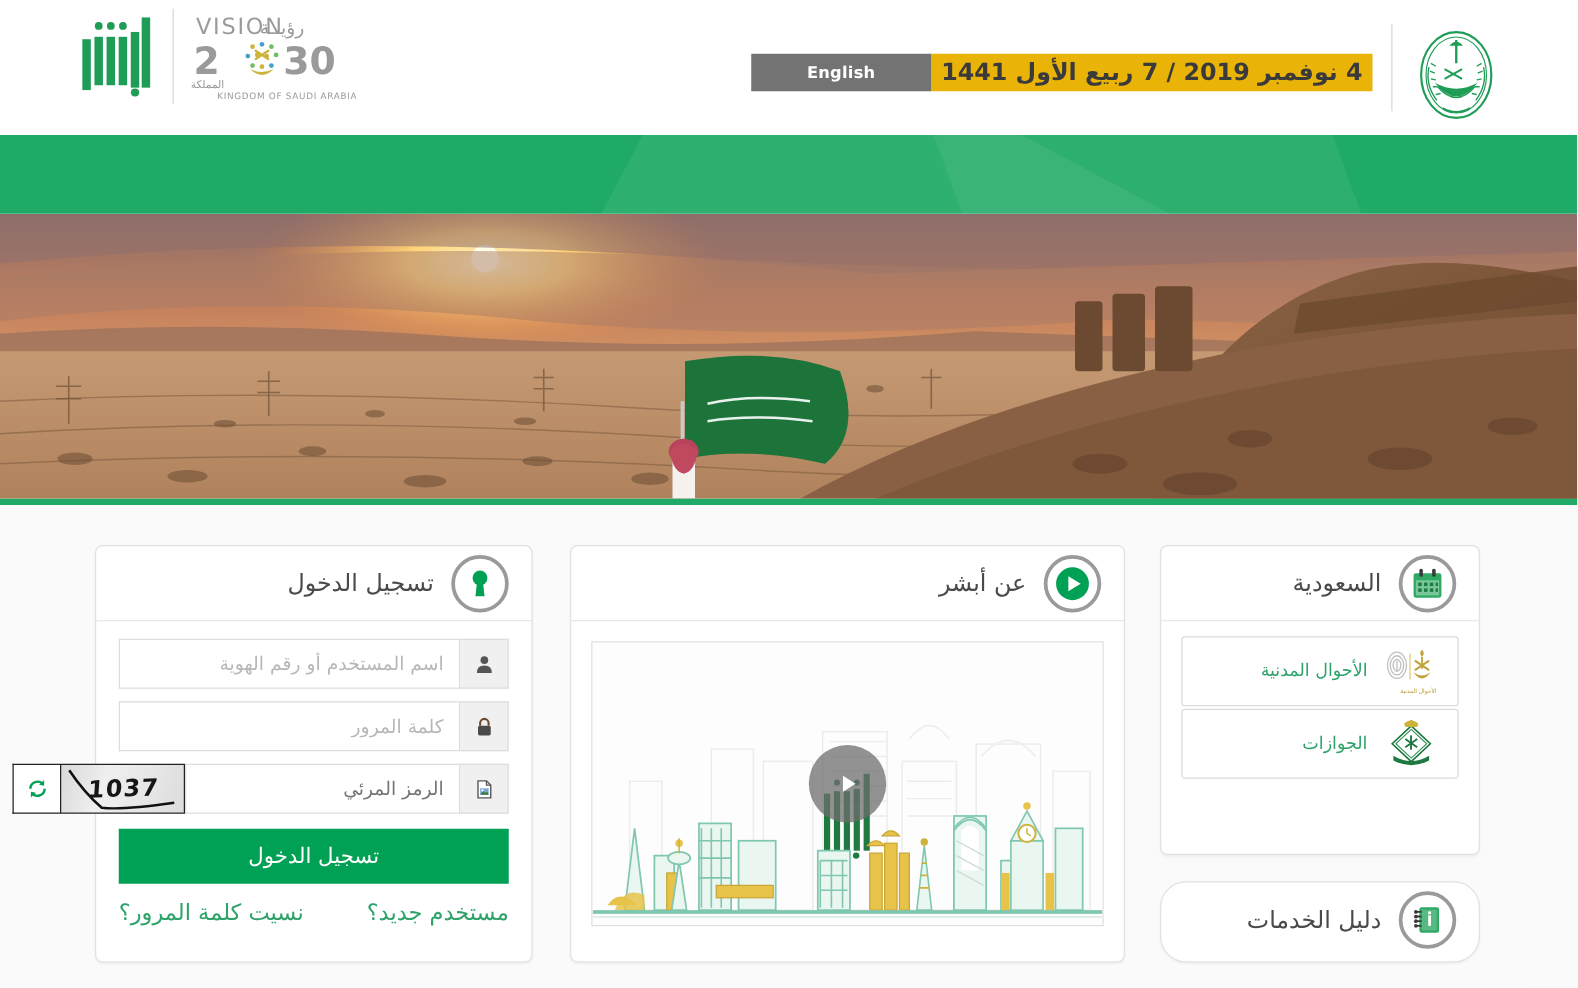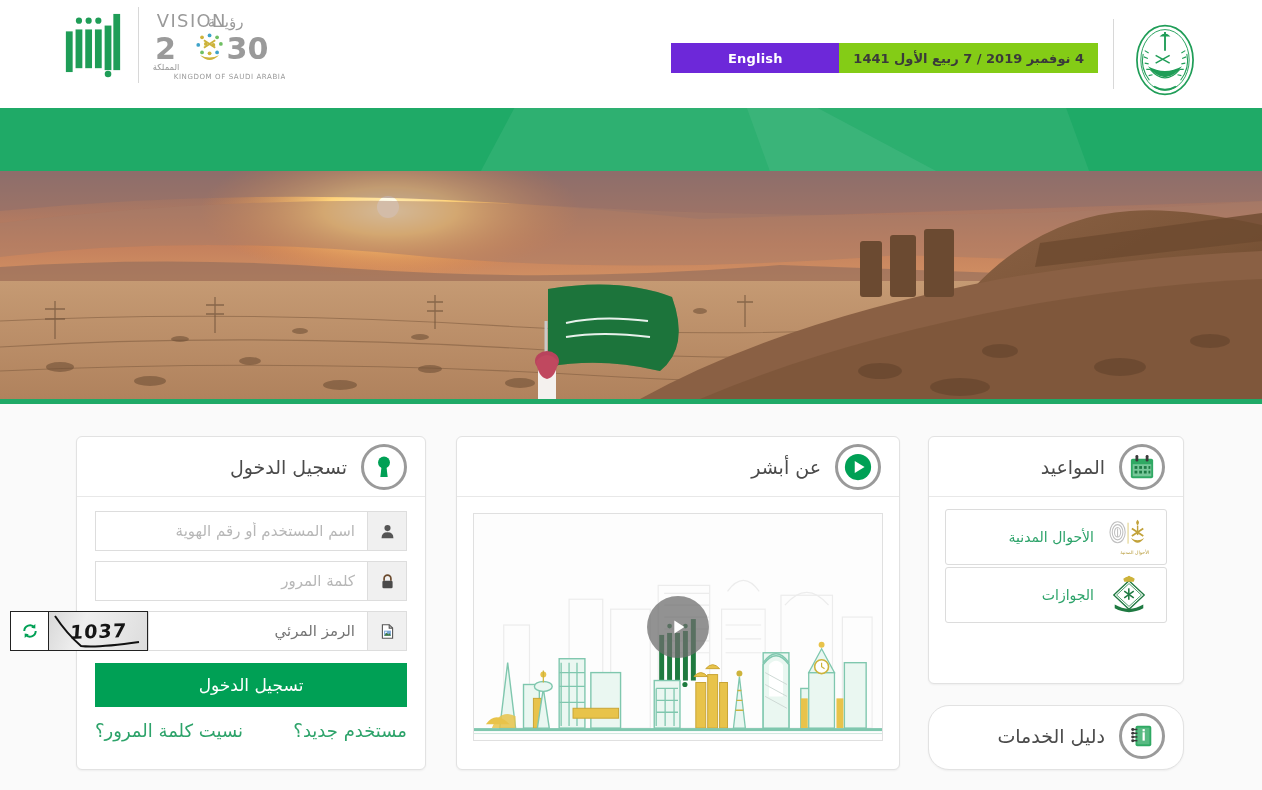--- a/index.html
+++ b/index.html
@@ -22,30 +22,30 @@
   }
   .header-divider {
     position: absolute; right: 148px; top: 19px;
     width: 1px; height: 70px; background: #d8d8d8;
   }
   .date-lang {
     position: absolute; right: 164px; top: 43px;
     display: flex; height: 30px; direction: rtl;
   }
   .date-chip {
-    background: #84cc16; color: #3a3a3a;
-    font-size: 13px; font-weight: bold;
-    display: flex; align-items: center; padding: 0 14px;
+    background: #eab308; color: #3a3a3a;
+    font-size: 19px; font-weight: bold;
+    display: flex; align-items: center; padding: 0 8px;
     white-space: nowrap;
   }
   .lang-btn {
-    background: #6d28d9; color: #ffffff;
+    background: #737373; color: #ffffff;
     font-size: 13px; font-weight: bold;
     display: flex; align-items: center; justify-content: center;
-    width: 168px; cursor: pointer; letter-spacing: .2px;
+    width: 144px; cursor: pointer; letter-spacing: .2px;
   }
   .brand-right {
     position: absolute; left: 62px; top: 6px;
     display: flex; align-items: center; gap: 14px; direction: ltr;
   }
   .vision-logo { width: 132px; }
   .vision-divider { width: 1px; height: 76px; background: #d8d8d8; }
   .absher-logo { width: 62px; }
 
   
@@ -364,21 +364,21 @@
                 <rect x="11" y="13" width="3" height="3"></rect>
               <rect x="16" y="13" width="3" height="3"></rect>
                 <rect x="21" y="13" width="2" height="3"></rect>
               <rect x="6" y="18" width="3" height="3"></rect>
                 <rect x="11" y="18" width="3" height="3"></rect>
               <rect x="16" y="18" width="3" height="3"></rect>
                 <rect x="21" y="18" width="2" height="3"></rect>
             </g>
           </svg>
         </div>
-        <div class="card-title">المواعيد</div>
+        <div class="card-title">السعودية</div>
       </div>
       <div class="sub-list">
 
         <div class="sub-item">
           <div class="sub-logo">
             <svg viewBox="0 0 48 42" width="46" height="40" aria-hidden="true">
               <g opacity=".65" stroke="#9d9d9d" stroke-width="1.1" fill="none">
                 <ellipse cx="12" cy="16" rx="8" ry="11"></ellipse>
                 <ellipse cx="12" cy="16" rx="5.6" ry="8"></ellipse>
                 <ellipse cx="12" cy="16" rx="3.2" ry="5"></ellipse>

